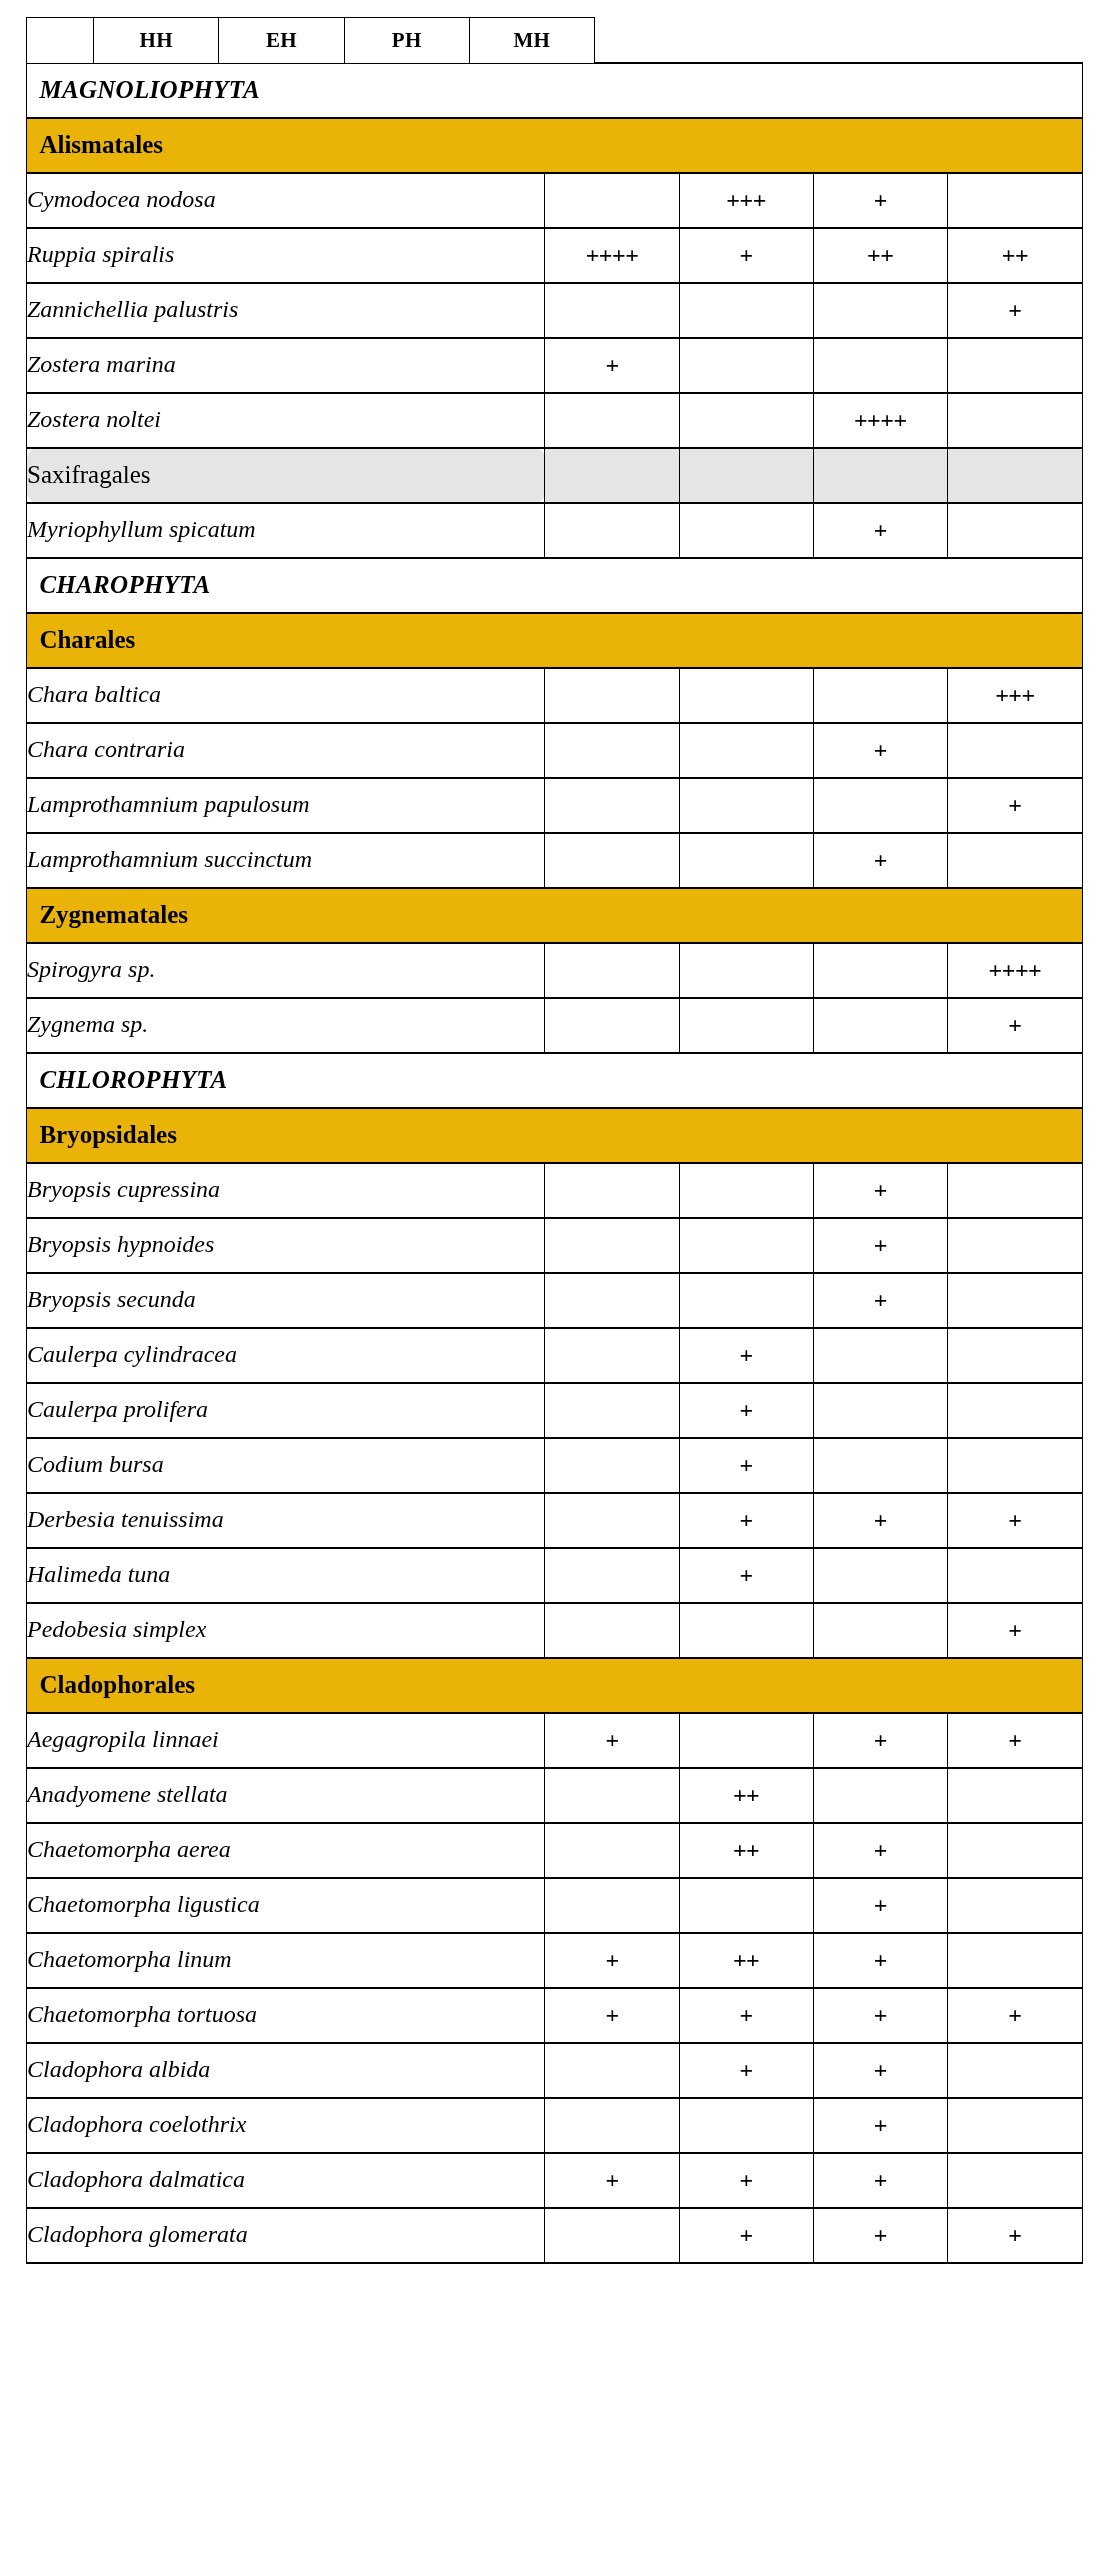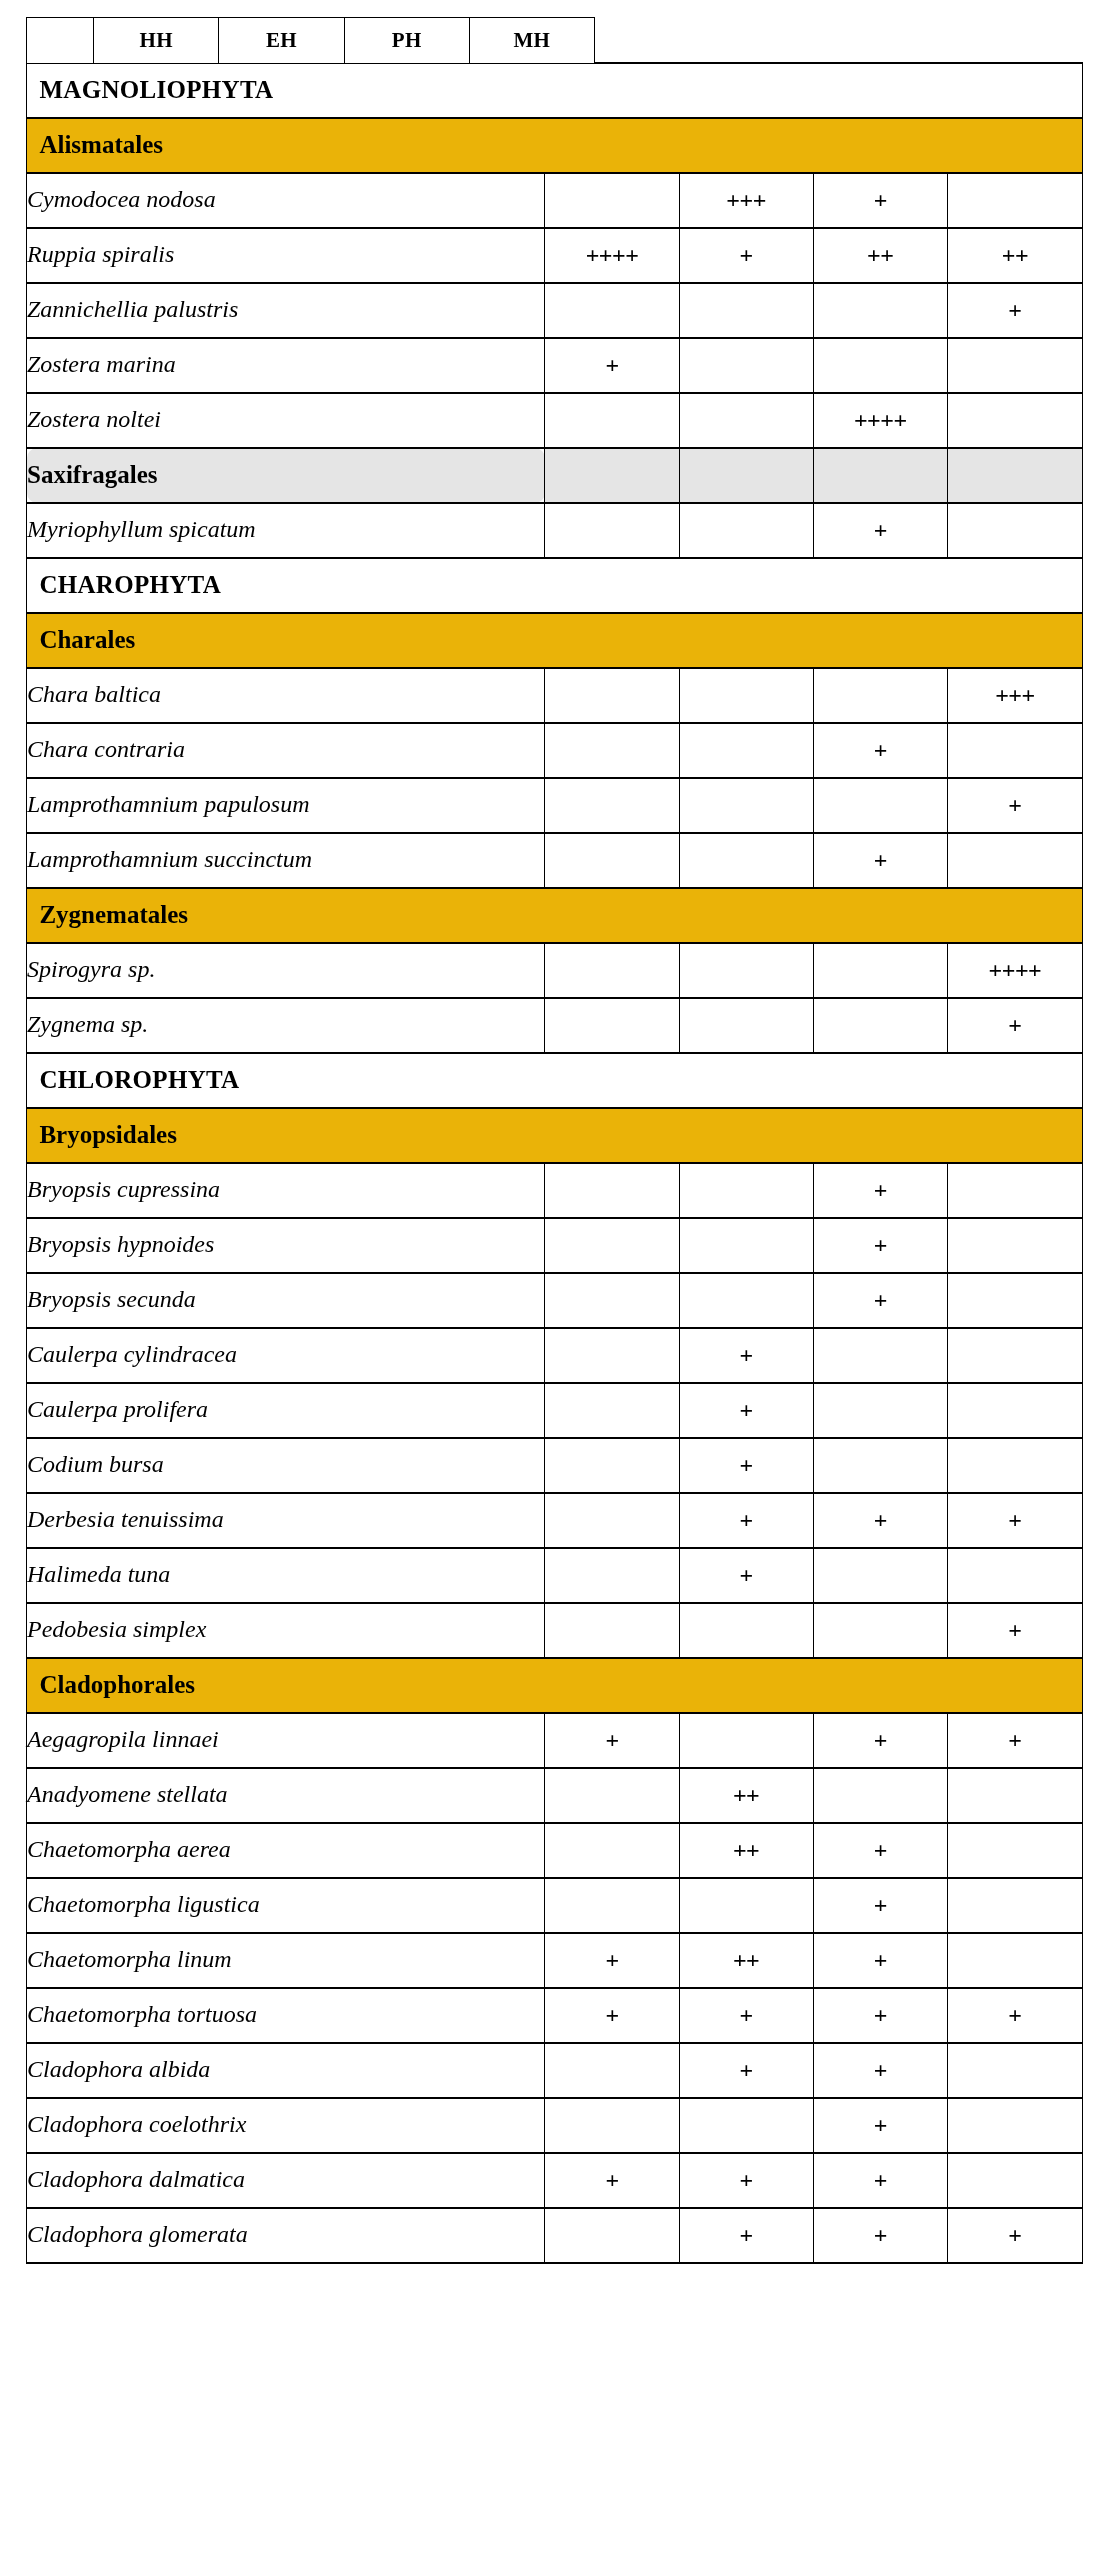--- a/index.html
+++ b/index.html
@@ -119,26 +119,26 @@
     background: #eab308;
     white-space: nowrap;
   }
 
   
   tr.order-split td {
     background: #e5e5e5;
   }
   tr.order-split td.name {
     font-style: normal;
-    font-weight: bold;
+    font-weight: normal;
     font-size: 25px;
   }
 
   
-  tr.phylum td { border-top-width: 2.6px; }
+  tr.phylum td { border-top-width: 2.6px; font-style: italic; }
 </style>
 </head>
 <body>
 
 <div id="sheet">
 
   <div class="hdr-wrap">
     <table class="hdr">
       <colgroup>
         <col class="h-blank">

